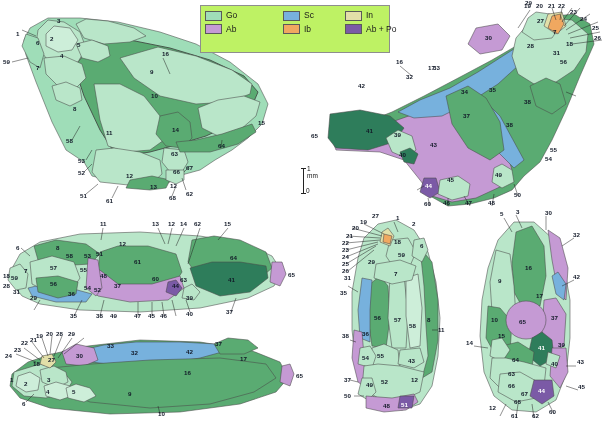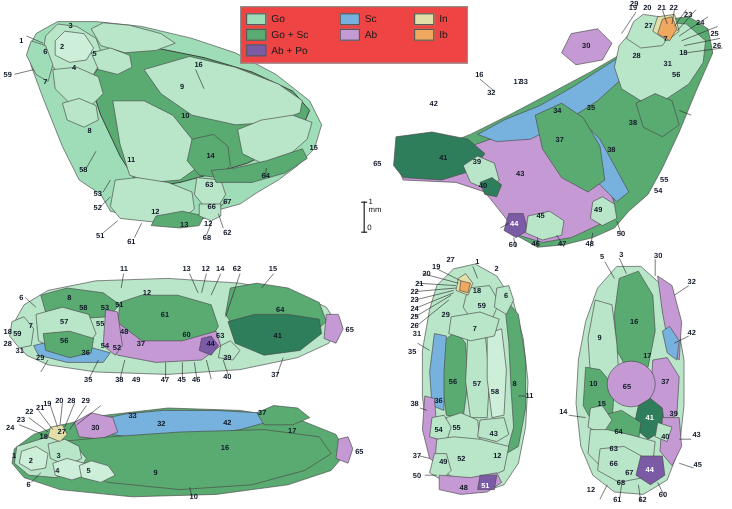--- a/index.html
+++ b/index.html
@@ -3,21 +3,21 @@
 <meta charset="utf-8">
 <style>
   html,body{margin:0;padding:0;background:#ffffff;}
   body{width:610px;height:424px;position:relative;overflow:hidden;
        font-family:"Liberation Sans",sans-serif;}
   #stage{position:absolute;left:0;top:0;width:610px;height:424px;}
   svg#fig{position:absolute;left:0;top:0;width:610px;height:424px;display:block;}
 
   
   .legend-box{position:absolute;left:200px;top:5px;width:190px;height:48px;
-     border:1px solid #8e8e8e;background:#ef4444;box-sizing:border-box;
+     border:1px solid #8e8e8e;background:#bef264;box-sizing:border-box;
      display:grid;grid-template-columns:78px 62px 50px;
      grid-template-rows:1fr 1fr 1fr; padding:3px 4px;}
   .lg-item{display:flex;align-items:center;gap:4px;font-size:8.5px;color:#1a1a1a;}
   .lg-sw{width:15px;height:8px;border:0.6px solid #5a5a5a;flex:none;}
   .lg-tx{white-space:nowrap;line-height:1;}
 
   
   .scalebar{position:absolute;left:303px;top:168px;font-size:6.5px;color:#111;}
   .sb-line{position:absolute;left:0;top:0;width:1px;height:26px;background:#222;}
   .sb-cap{position:absolute;width:5px;height:1px;background:#222;left:-2px;}
@@ -541,24 +541,20 @@
     <div class="lg-item">
       <span class="lg-sw" style="background:#77b1dd"></span>
       <span class="lg-tx">Sc</span>
     </div>
     <div class="lg-item">
       <span class="lg-sw" style="background:#e2dfa8"></span>
       <span class="lg-tx">In</span>
     </div>
 
     <div class="lg-item">
-      <span class="lg-sw" style="background:#5aab72"></span>
-      <span class="lg-tx">Go + Sc</span>
-    </div>
-    <div class="lg-item">
       <span class="lg-sw" style="background:#c59ad4"></span>
       <span class="lg-tx">Ab</span>
     </div>
     <div class="lg-item">
       <span class="lg-sw" style="background:#f0a860"></span>
       <span class="lg-tx">Ib</span>
     </div>
 
     <div class="lg-item">
       <span class="lg-sw" style="background:#7b5aa6"></span>

